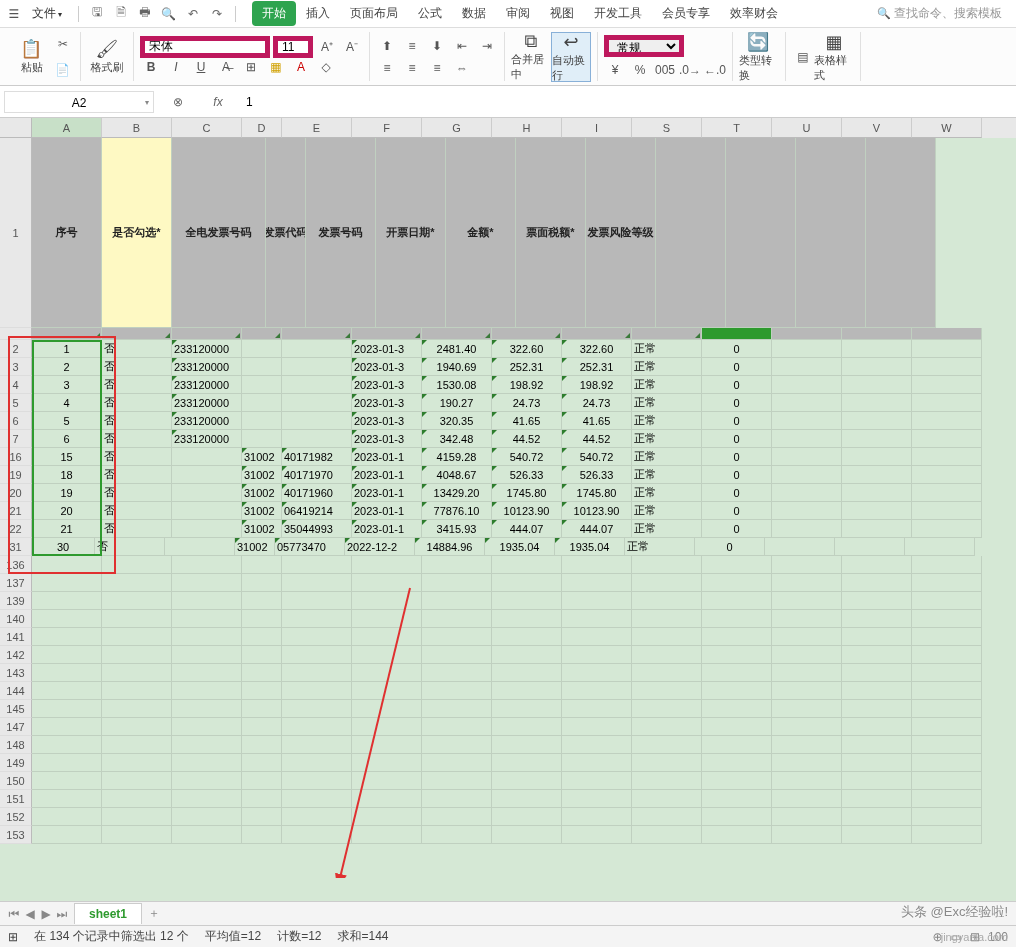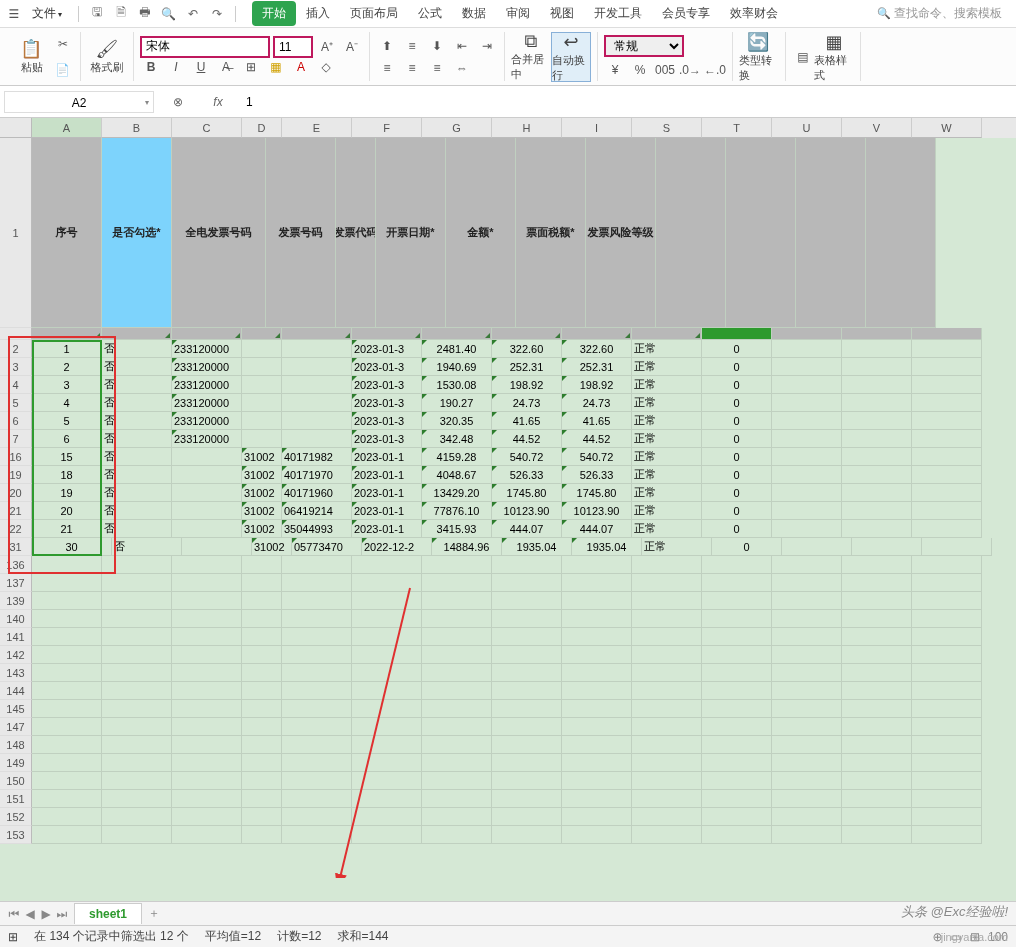--- a/index.html
+++ b/index.html
@@ -19,41 +19,41 @@
 .menubar .search::before { content: "🔍 "; font-size: 11px; }
 
 
 .ribbon { height: 58px; display: flex; align-items: center; padding: 4px 6px; border-bottom: 1px solid #ccc; background: #fcfcfc; }
 .ribbon .group { display: flex; align-items: center; padding: 0 6px; border-right: 1px solid #e0e0e0; height: 100%; }
 .ribbon .vbtn { display: flex; flex-direction: column; align-items: center; justify-content: center; width: 40px; height: 50px; cursor: pointer; color: #444; }
 .ribbon .vbtn .ic { font-size: 18px; height: 22px; display: flex; align-items: center; }
 .ribbon .vbtn .lbl { font-size: 11px; }
 .ribbon .hstack { display: flex; flex-direction: column; gap: 4px; }
 .ribbon .row { display: flex; align-items: center; gap: 3px; }
-.ribbon select, .ribbon .combo { height: 22px; border: 2px solid #be185d; padding: 0 4px; font-size: 12px; }
+.ribbon select, .ribbon .combo { height: 22px; border: 5px solid #be185d; padding: 0 4px; font-size: 12px; }
 .ribbon .mini { width: 22px; height: 22px; display: inline-flex; align-items: center; justify-content: center; color: #555; border-radius: 2px; cursor: pointer; }
 
 
 .formula-bar { height: 32px; display: flex; align-items: center; border-bottom: 1px solid #ccc; }
 .formula-bar .namebox { width: 150px; text-align: center; border: 1px solid #ddd; margin: 4px; height: 22px; line-height: 22px; position: relative; }
 .formula-bar .namebox::after { content: "▾"; position: absolute; right: 4px; font-size: 8px; color: #888; }
 .formula-bar .fxlbl { width: 40px; text-align: center; color: #666; }
 .formula-bar .fx { flex: 1; padding: 0 8px; }
 
 
 .grid-wrap { position: relative; height: 840px; overflow: hidden; background: #d5e8d5; }
 .colhead-row { display: flex; background: #e8e8e8; height: 20px; position: sticky; top: 0; }
 .corner { width: 32px; border-right: 1px solid #bbb; border-bottom: 1px solid #bbb; background: #e8e8e8; }
 .colhead { border-right: 1px solid #ccc; border-bottom: 1px solid #bbb; text-align: center; line-height: 20px; color: #555; background: #e8e8e8; font-size: 11px; }
 .colhead.sel { background: #c8e0c8; }
 .rowhead { width: 32px; border-right: 1px solid #bbb; border-bottom: 1px solid #ddd; text-align: center; background: #e8e8e8; font-size: 11px; color: #555; display: flex; align-items: center; justify-content: center; }
 .row { display: flex; height: 18px; }
 .cell { border-right: 1px solid #c0d0c0; border-bottom: 1px solid #c0d0c0; padding: 0 2px; overflow: hidden; white-space: nowrap; font-size: 11px; display: flex; align-items: center; background: #d5e8d5; position: relative; }
 .cell.hdr { background: #b8b8b8; font-weight: bold; text-align: center; justify-content: center; color: #222; writing-mode: horizontal-tb; height: 190px !important; flex-direction: column; }
-.cell.hdr.yellow { background: #7dd3fc; }
+.cell.hdr.yellow { background: #fef9c3; }
 .cell.ctr { justify-content: center; }
 .header-row { height: 190px !important; }
 .header-row .rowhead { height: 190px !important; }
 
 .filter-tri { position: absolute; bottom: 1px; right: 1px; width: 0; height: 0; border-left: 5px solid transparent; border-bottom: 5px solid #3a7a3a; }
 .green-tri { position: absolute; top: 0; left: 0; width: 0; height: 0; border-right: 5px solid transparent; border-top: 5px solid #2d7d2d; }
 
 .filter-row { height: 12px; }
 .filter-row .cell { background: #b8b8b8; }
 
@@ -67,21 +67,21 @@
 
 .sheet-tabs { position: absolute; bottom: 22px; left: 0; right: 0; height: 24px; display: flex; align-items: center; border-top: 1px solid #ccc; background: #f4f4f4; padding: 0 6px; }
 .sheet-tabs .nav { width: 16px; text-align: center; color: #888; cursor: pointer; }
 .sheet-tabs .tab { padding: 3px 14px; background: #fff; border: 1px solid #ccc; border-bottom: none; color: #2e9a2e; font-weight: bold; margin-left: 4px; }
 .sheet-tabs .add { margin-left: 6px; color: #888; cursor: pointer; }
 
 
 .status { position: absolute; bottom: 0; left: 0; right: 0; height: 22px; display: flex; align-items: center; padding: 0 8px; background: #f4f4f4; border-top: 1px solid #ccc; font-size: 12px; color: #444; gap: 16px; }
 .status .right { margin-left: auto; display: flex; gap: 8px; align-items: center; color: #888; }
 
-.watermark { position: absolute; bottom: 26px; right: 8px; color: #888; font-size: 13px; z-index: 20; text-shadow: 0 0 2px #fff; font-style: italic; }
+.watermark { position: absolute; bottom: 26px; right: 8px; color: #888; font-size: 13px; z-index: 20; text-shadow: 0 0 2px #fff; }
 .watermark2 { position: absolute; bottom: 4px; right: 8px; color: #aaa; font-size: 11px; z-index: 20; }
 </style>
 </head>
 <body>
 
 <div class="menubar">
   <span class="menu-icon">☰</span>
   <span class="file-btn">文件</span>
   <span class="sep"></span>
   <span class="qat-icon">🖫</span>
@@ -228,22 +228,22 @@
       <div class="colhead " style="width:70px">T</div>
       <div class="colhead " style="width:70px">U</div>
       <div class="colhead " style="width:70px">V</div>
       <div class="colhead " style="width:70px">W</div>
     </div>
     <div class="row header-row">
       <div class="rowhead">1</div>
       <div class="cell hdr " style="width:70px">序号</div>
       <div class="cell hdr yellow" style="width:70px">是否勾选*</div>
       <div class="cell hdr " style="width:94px">全电发票号码</div>
+      <div class="cell hdr " style="width:40px">发票代码</div>
       <div class="cell hdr " style="width:70px">发票号码</div>
-      <div class="cell hdr " style="width:40px">发票代码</div>
       <div class="cell hdr " style="width:70px">开票日期*</div>
       <div class="cell hdr " style="width:70px">金额*</div>
       <div class="cell hdr " style="width:70px">票面税额*</div>
       <div class="cell hdr " style="width:70px">发票风险等级</div>
       <div class="cell hdr " style="width:70px"></div>
       <div class="cell hdr " style="width:70px"></div>
       <div class="cell hdr " style="width:70px"></div>
       <div class="cell hdr " style="width:70px"></div>
     </div>
     <div class="row filter-row">
@@ -465,21 +465,21 @@
       <div class="cell ctr" style="width:70px"><span class="green-tri"></span>444.07</div>
       <div class="cell ctr" style="width:70px"><span class="green-tri"></span>444.07</div>
       <div class="cell" style="width:70px">正常</div>
       <div class="cell ctr" style="width:70px">0</div>
       <div class="cell" style="width:70px"></div>
       <div class="cell" style="width:70px"></div>
       <div class="cell" style="width:70px"></div>
     </div>
     <div class="row">
       <div class="rowhead">31</div>
-      <div class="cell ctr" style="width:80px">30</div>
+      <div class="cell ctr" style="width:63px">30</div>
       <div class="cell" style="width:70px">否</div>
       <div class="cell" style="width:70px"></div>
       <div class="cell" style="width:40px"><span class="green-tri"></span>31002</div>
       <div class="cell" style="width:70px"><span class="green-tri"></span>05773470</div>
       <div class="cell" style="width:70px"><span class="green-tri"></span>2022-12-2</div>
       <div class="cell ctr" style="width:70px"><span class="green-tri"></span>14884.96</div>
       <div class="cell ctr" style="width:70px"><span class="green-tri"></span>1935.04</div>
       <div class="cell ctr" style="width:70px"><span class="green-tri"></span>1935.04</div>
       <div class="cell" style="width:70px">正常</div>
       <div class="cell ctr" style="width:70px">0</div>

